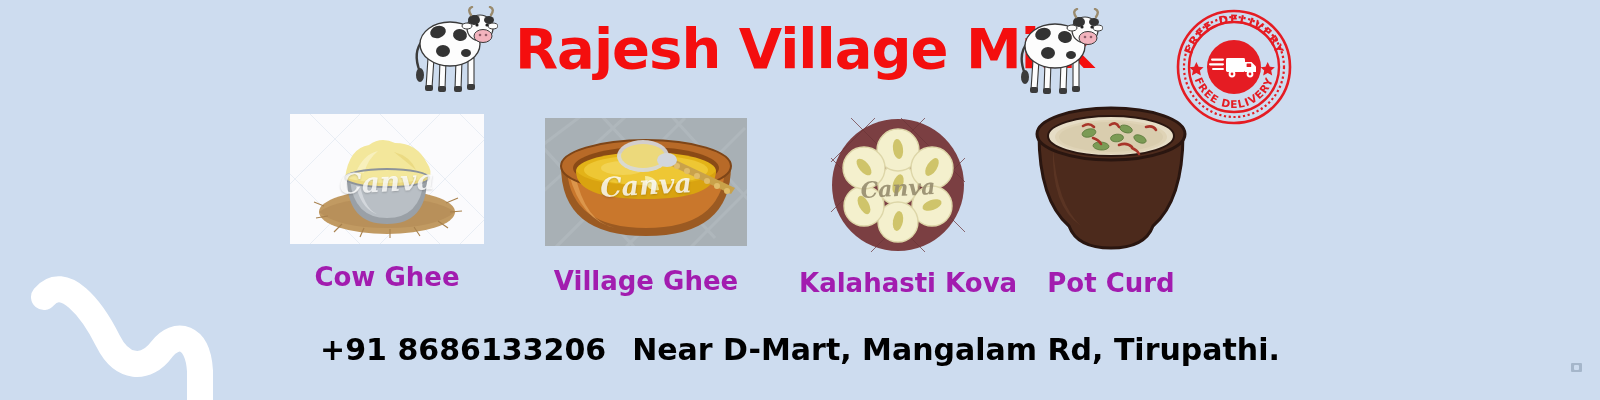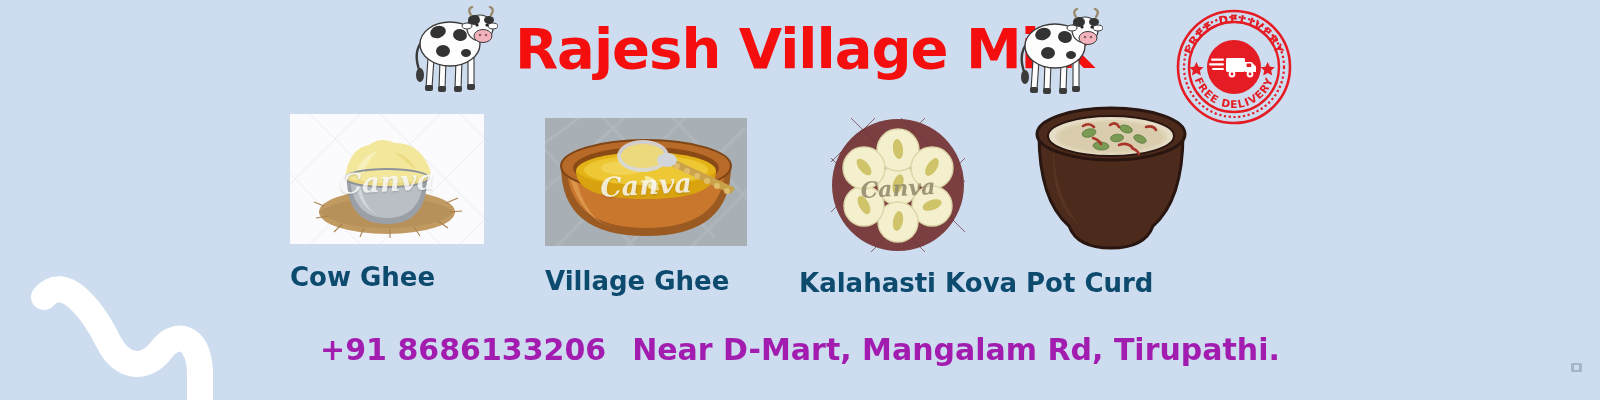--- a/index.html
+++ b/index.html
@@ -44,38 +44,39 @@
   .stamp{position:absolute;left:1176px;top:9px;width:116px;height:116px;}
 
   
   .products{position:absolute;left:0;top:104px;width:1600px;height:200px;}
   .product{position:absolute;}
   .product .frame{position:relative;overflow:hidden;}
   .product .caption{
     position:absolute;
     font-family:"DejaVu Sans", sans-serif;
     font-weight:bold;
-    color:#0c4a6e;
+    color:#a21caf;
     white-space:nowrap;
+    text-align:center;
   }
 
   
   .p-cowghee   .frame{left:0;top:0;width:194px;height:130px;}
   .p-buffghee  .frame{left:0;top:0;width:202px;height:128px;}
   .p-kova      .frame{left:0;top:0;width:134px;height:134px;}
   .p-potcurd   .frame{left:0;top:0;width:160px;height:152px;}
 
   
   .contact{
     position:absolute;left:0;top:332px;width:1600px;
     text-align:center;
     font-family:"DejaVu Sans", sans-serif;
     font-weight:bold;
     font-size:30px;
-    color:#a21caf;
+    color:#000000;
     letter-spacing:0px;
     white-space:nowrap;
   }
   .contact .phone{margin-right:26px;}
 
   
   .corner-mark{
     position:absolute;right:18px;bottom:28px;
     width:11px;height:9px;
     background:#9fb0c4;

